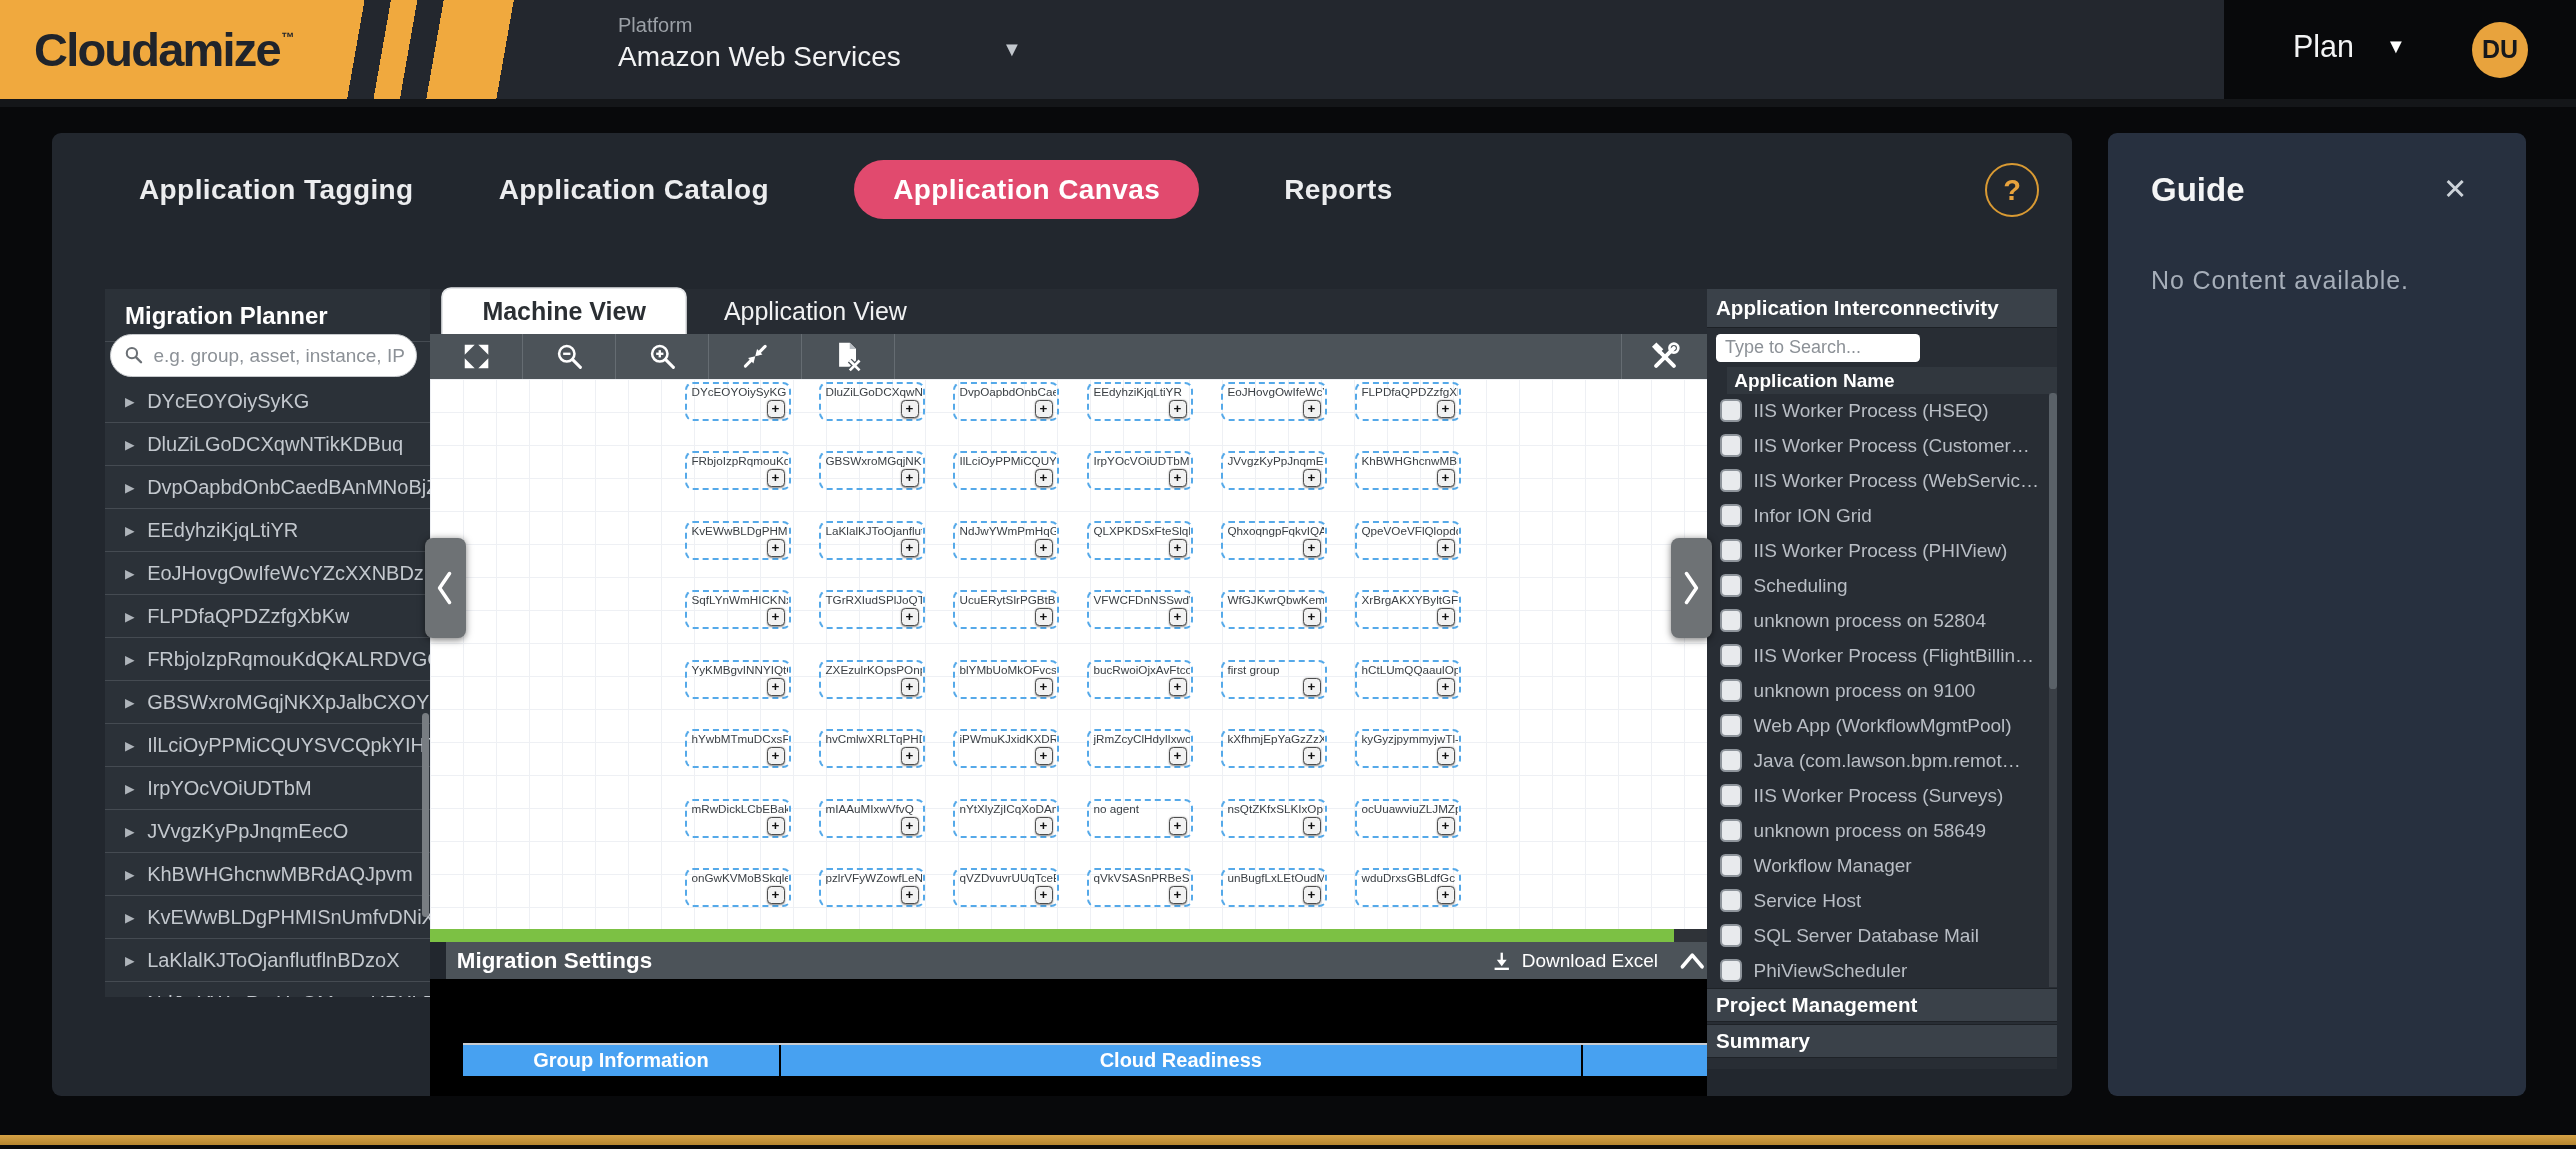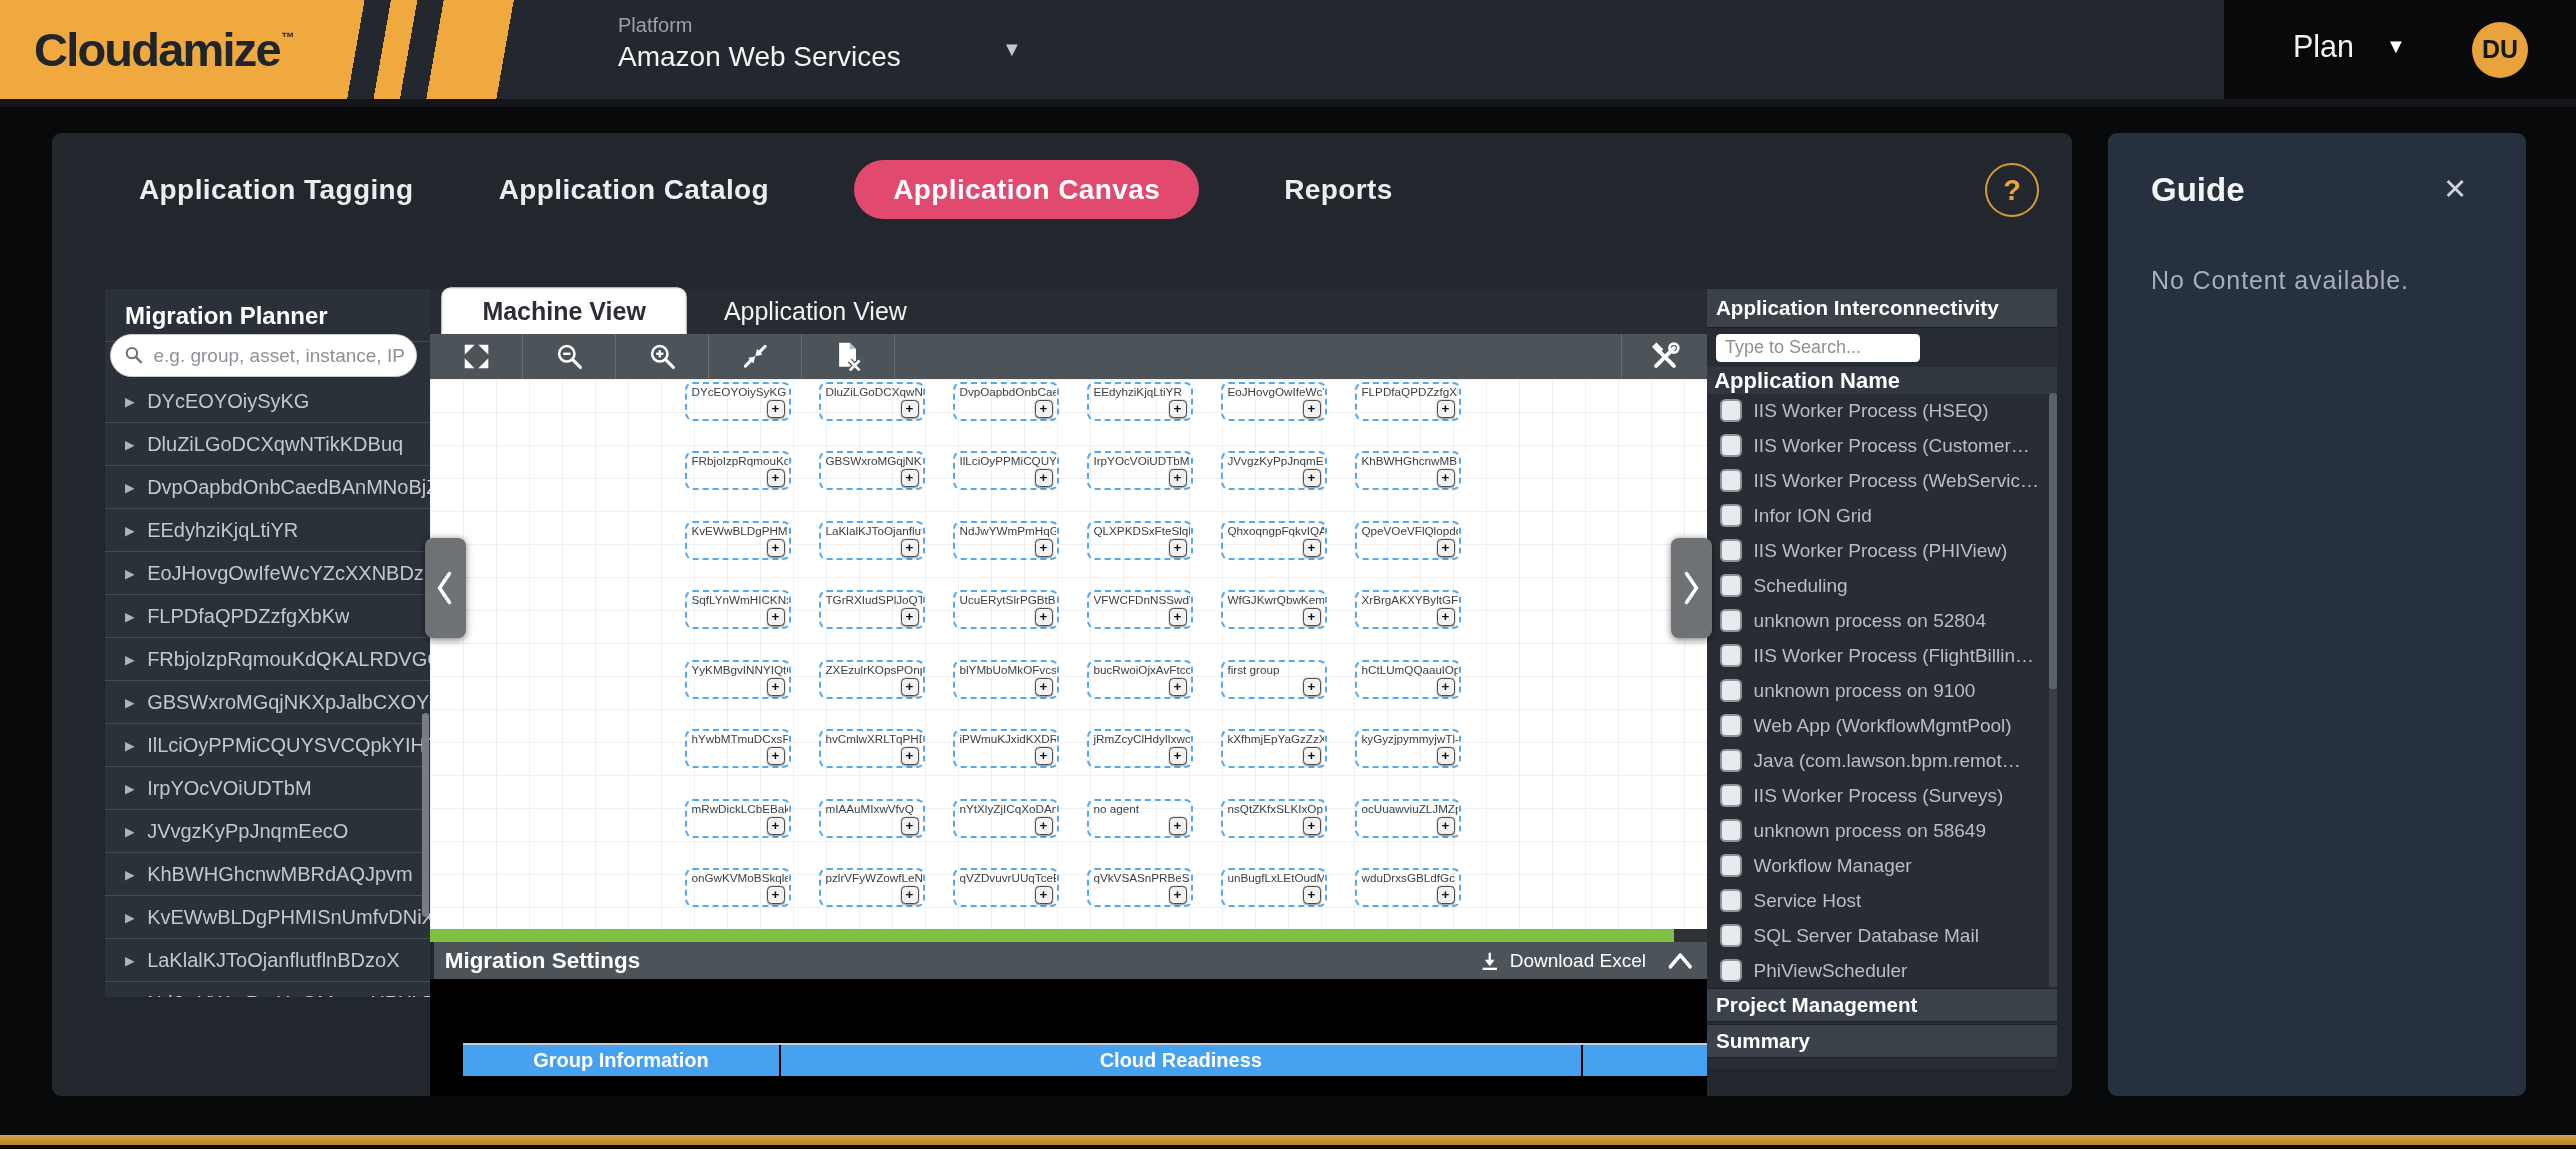--- a/index.html
+++ b/index.html
@@ -69,43 +69,43 @@
                 white-space:nowrap; overflow:hidden; }
   .gbox-add { position:absolute; top:16px; right:4.5px; width:18px; height:18px; border:1.8px solid #4D4D4D;
               border-radius:4.5px; background:#F2F2F2; color:#111; font-size:13.4px; font-weight:bold; line-height:13.4px;
               text-align:center; box-shadow:0 0.9px 1.8px rgba(0,0,0,.45); }
   .nav-btn { position:absolute; width:41px; height:100px; background:#6E7275; border-radius:8px;
              display:flex; align-items:center; justify-content:center; box-shadow:0 1.8px 7.2px rgba(0,0,0,.5); z-index:5; }
   .nav-left { left:-5.4px; top:249px; }
   .nav-right { right:-4.5px; top:249px; }
   .green-bar { position:absolute; left:0; top:640px; width:1244px; height:13.4px; background:#7CC144; }
   .green-corner { position:absolute; left:1244px; top:640px; width:33px; height:13.4px; background:#2F3338; }
-  .settings-bar { position:absolute; left:4px; top:653px; width:1277px; height:37px; background:#4C5359;
+  .settings-bar { position:absolute; left:16px; top:653px; width:1277px; height:37px; background:#4C5359;
                   display:flex; align-items:center; }
   .ms-title { font-size:22.4px; font-weight:bold; color:#fff; margin-left:10.8px; }
   .dl-btn { position:absolute; right:65px; display:flex; align-items:center; gap:9px; color:#fff; font-size:19px; }
   .collapse-btn { position:absolute; right:16px; top:5.4px; }
   .black-zone { position:absolute; left:0; top:690px; width:1277px; height:117px; background:#000; }
   .thead { position:absolute; left:33px; right:0; top:64px; display:flex; border-top:2.7px solid #C9CDD2; }
   .th { height:30.5px; background:#47A1F1; color:#fff; font-size:20px; font-weight:bold;
         display:flex; align-items:center; justify-content:center; }
   div.th:nth-of-type(1) { width:316px; }
   div.th:nth-of-type(2) { width:800px; margin-left:1.8px; }
   div.th:nth-of-type(3) { width:124px; margin-left:1.8px; }
 
   
   .rpanel { position:absolute; left:1707px; top:289px; width:350px; height:780px; background:#282D34; }
   .rp-title { height:39px; background:#3A4149; border-bottom:1.8px solid #1C2025; color:#fff; font-size:20.6px;
               font-weight:bold; display:flex; align-items:center; padding-left:9px; }
   .rp-search { height:39px; display:flex; align-items:center; padding-left:9px; }
   .rp-search input { width:204px; height:28px; border:none; border-radius:4.5px; outline:none; font-size:18px;
                      padding:0 9px; color:#3A3F44; font-family:"Liberation Sans",sans-serif; }
   .rp-search input::placeholder { color:#8C9197; }
-  .rp-subheader { height:27px; background:#31373E; color:#fff; font-size:22px; font-weight:bold;
-                  display:flex; align-items:center; padding-left:7.2px; }
+  .rp-subheader { height:27px; background:#31373E; color:#fff; font-size:19px; font-weight:bold;
+                  display:flex; align-items:center; padding-left:7.2px;margin-left:20px; }
   .rp-list { position:absolute; left:0; top:104px; width:343px; height:594px; overflow:hidden; }
   .rp-item { height:35px; display:flex; align-items:center; padding-left:12.5px; gap:11.7px; }
   .rp-check { width:22.4px; height:22.4px; border:2.7px solid #8E949B; border-radius:5.4px; background:#E8EAED; flex:0 0 22.4px; }
   .rp-item-label { font-size:19px; color:#B9BEC5; white-space:nowrap; overflow:hidden; }
   .rp-scroll-track { position:absolute; right:0; top:104px; width:8px; height:594px; background:#3A3F46; }
   .rp-scroll-thumb { position:absolute; right:0; top:104px; width:8px; height:296px; background:#5A6168; border-radius:3.6px; }
   .rp-sections { position:absolute; left:0; top:699px; width:350px; }
   .rp-section { height:34px; background:#3A4149; border-top:1.8px solid #1E2227; border-bottom:1.8px solid #1E2227;
                 color:#fff; font-size:20.6px; font-weight:bold; display:flex; align-items:center; padding-left:9px;
                 margin-bottom:1.8px; }

